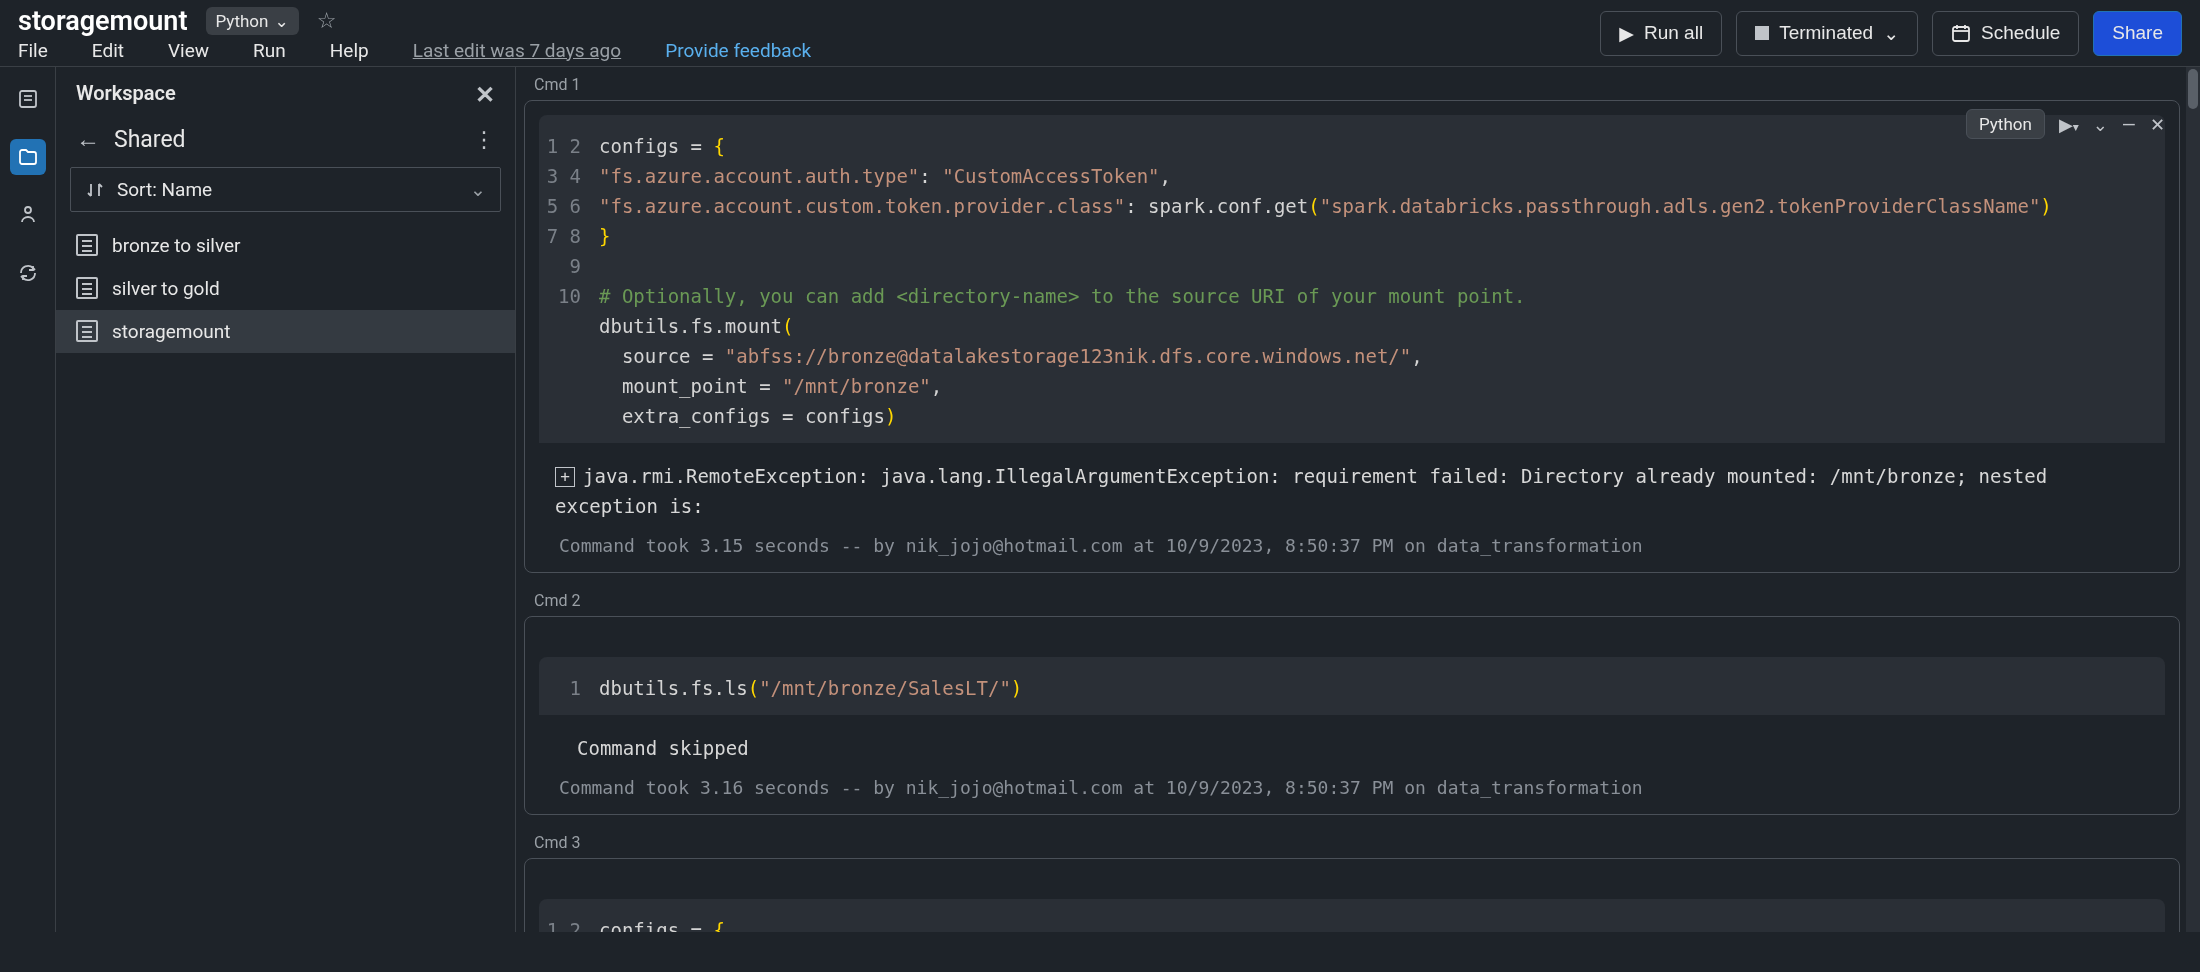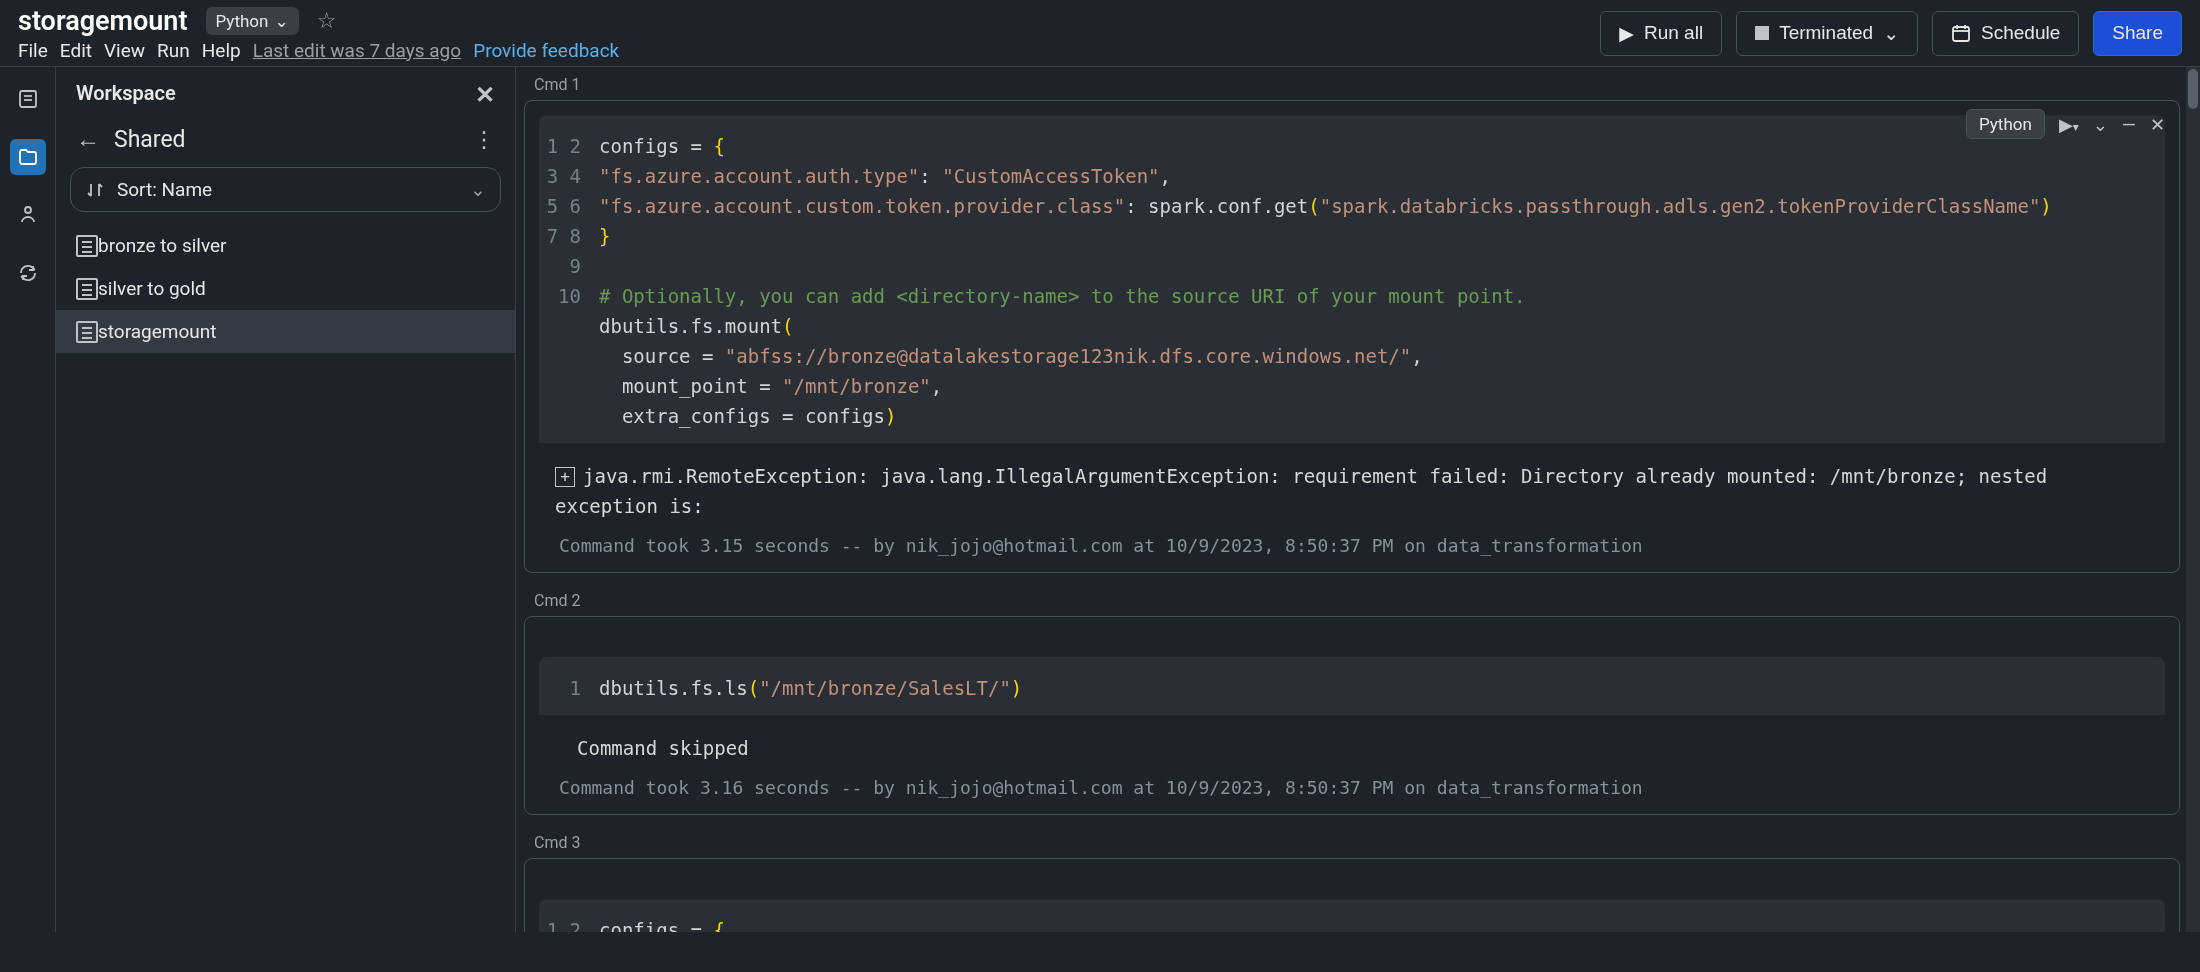--- a/index.html
+++ b/index.html
@@ -52,21 +52,21 @@
     align-items: center;
     gap: 10px;
     cursor: pointer;
   }
   .btn.primary { background: #1d4ed8; border-color: #2272b4; }
   .sub-header {
     height: 40px;
     display: flex;
     align-items: center;
     padding: 0 18px;
-    gap: 12px;
+    gap: 44px;
     font-size: 19px;
   }
   .sub-header .menu-item { cursor: pointer; }
   .sub-header .muted { color: #9aa0a6; text-decoration: underline; cursor: pointer; }
   .sub-header .link { color: #5ab0ee; cursor: pointer; }
 
   .main-wrap { display: flex; height: calc(972px - 107px); }
 
   .left-rail {
     width: 56px;
@@ -106,33 +106,33 @@
     display: flex;
     align-items: center;
     gap: 14px;
   }
   .back-arrow { font-size: 24px; cursor: pointer; color: #c0c4c9; }
   .crumb-label { font-size: 23px; }
   .dots { margin-left: auto; font-size: 22px; cursor: pointer; color: #c0c4c9; }
   .sort-box {
     margin: 0 14px 12px;
     border: 1px solid #4a5058;
-    border-radius: 14px;
+    border-radius: 2px;
     padding: 10px 14px;
     display: flex;
     align-items: center;
     gap: 12px;
     cursor: pointer;
   }
   .sort-box .chev { margin-left: auto; color: #9aa0a6; }
   .file-list { flex: 1; overflow: auto; }
   .file-item {
     padding: 10px 20px;
     display: flex;
-    align-items: center;
+    gap: 14px;
     cursor: pointer;
   }
   .file-item.active { background: #343a41; }
   .file-icon { width: 22px; height: 22px; border: 2px solid #c0c4c9; border-radius: 2px; display:inline-block; position:relative;}
   .file-icon::after{content:""; position:absolute; left:4px; top:4px; right:4px; height:2px; background:#c0c4c9; box-shadow:0 5px 0 #c0c4c9, 0 10px 0 #c0c4c9;}
 
   .notebook-area {
     flex: 1;
     overflow-y: scroll;
     padding: 0 8px 0 0;

